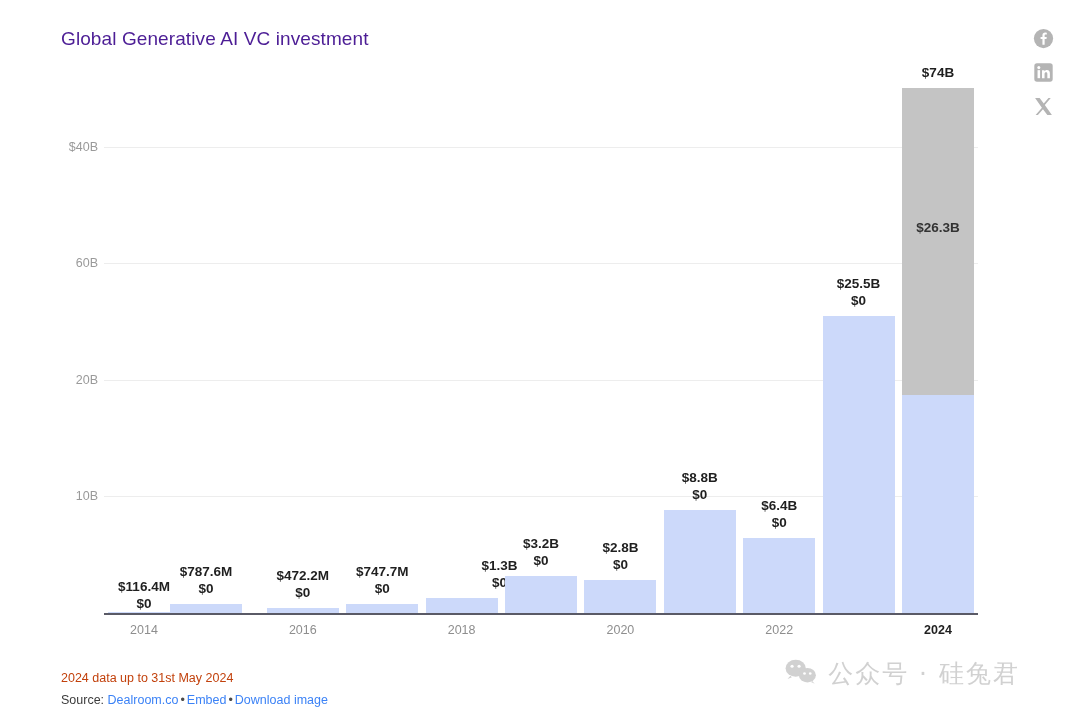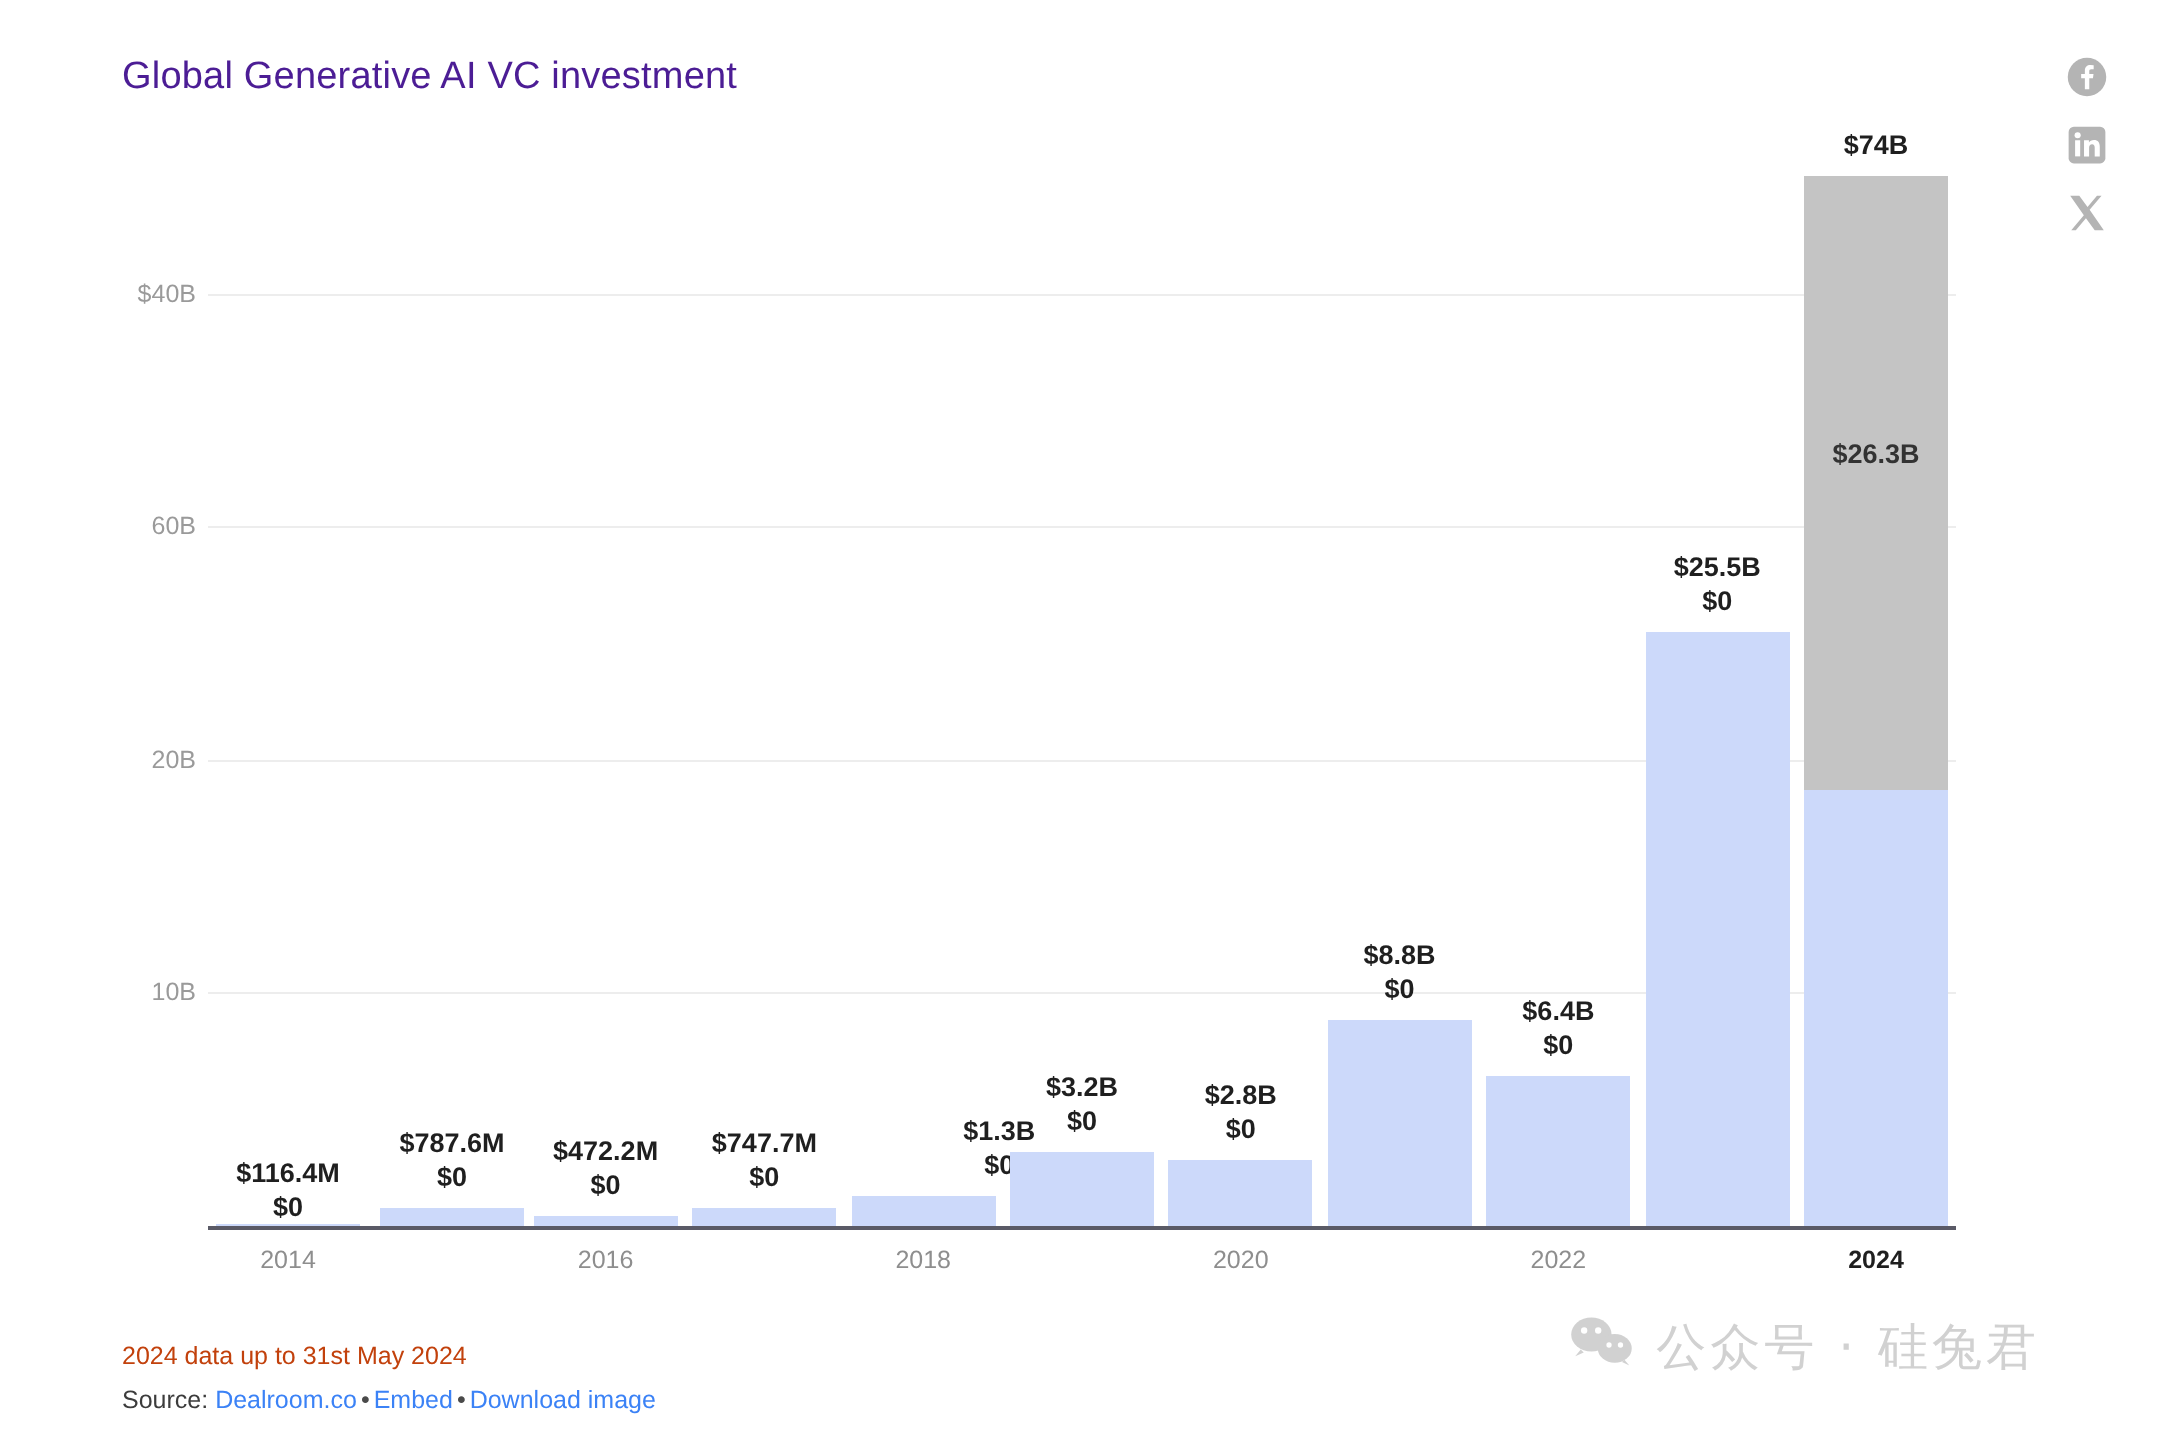--- a/index.html
+++ b/index.html
@@ -247,21 +247,21 @@
         <div class="ytick-wrap" style="top: 496.4px;">
           <div class="ytick-label">10B</div>
         </div>
       </div>
     <div id="axis-line"></div>
     <div id="bars">
         <div class="bar-group" style="left: 108px; bottom: 47px; height: 1px;">
           <div class="bar-seg blue" style="height: 1.35722px; bottom: 0px;"></div>
           <div class="bar-label" style="bottom: 1px;"><span>$116.4M</span><span class="sub">$0</span></div>
         </div>
-        <div class="bar-group" style="left: 190px; bottom: 47px; height: 1px;">
+        <div class="bar-group" style="left: 170px; bottom: 47px; height: 1px;">
           <div class="bar-seg blue" style="height: 9.18342px; bottom: 0px;"></div>
           <div class="bar-label" style="bottom: 16.1834px;"><span>$787.6M</span><span class="sub">$0</span></div>
         </div>
         <div class="bar-group" style="left: 266.8px; bottom: 47px; height: 1px;">
           <div class="bar-seg blue" style="height: 5.50585px; bottom: 0px;"></div>
           <div class="bar-label" style="bottom: 12.5059px;"><span>$472.2M</span><span class="sub">$0</span></div>
         </div>
         <div class="bar-group" style="left: 346.2px; bottom: 47px; height: 1px;">
           <div class="bar-seg blue" style="height: 8.71818px; bottom: 0px;"></div>
           <div class="bar-label" style="bottom: 15.7182px;"><span>$747.7M</span><span class="sub">$0</span></div>

